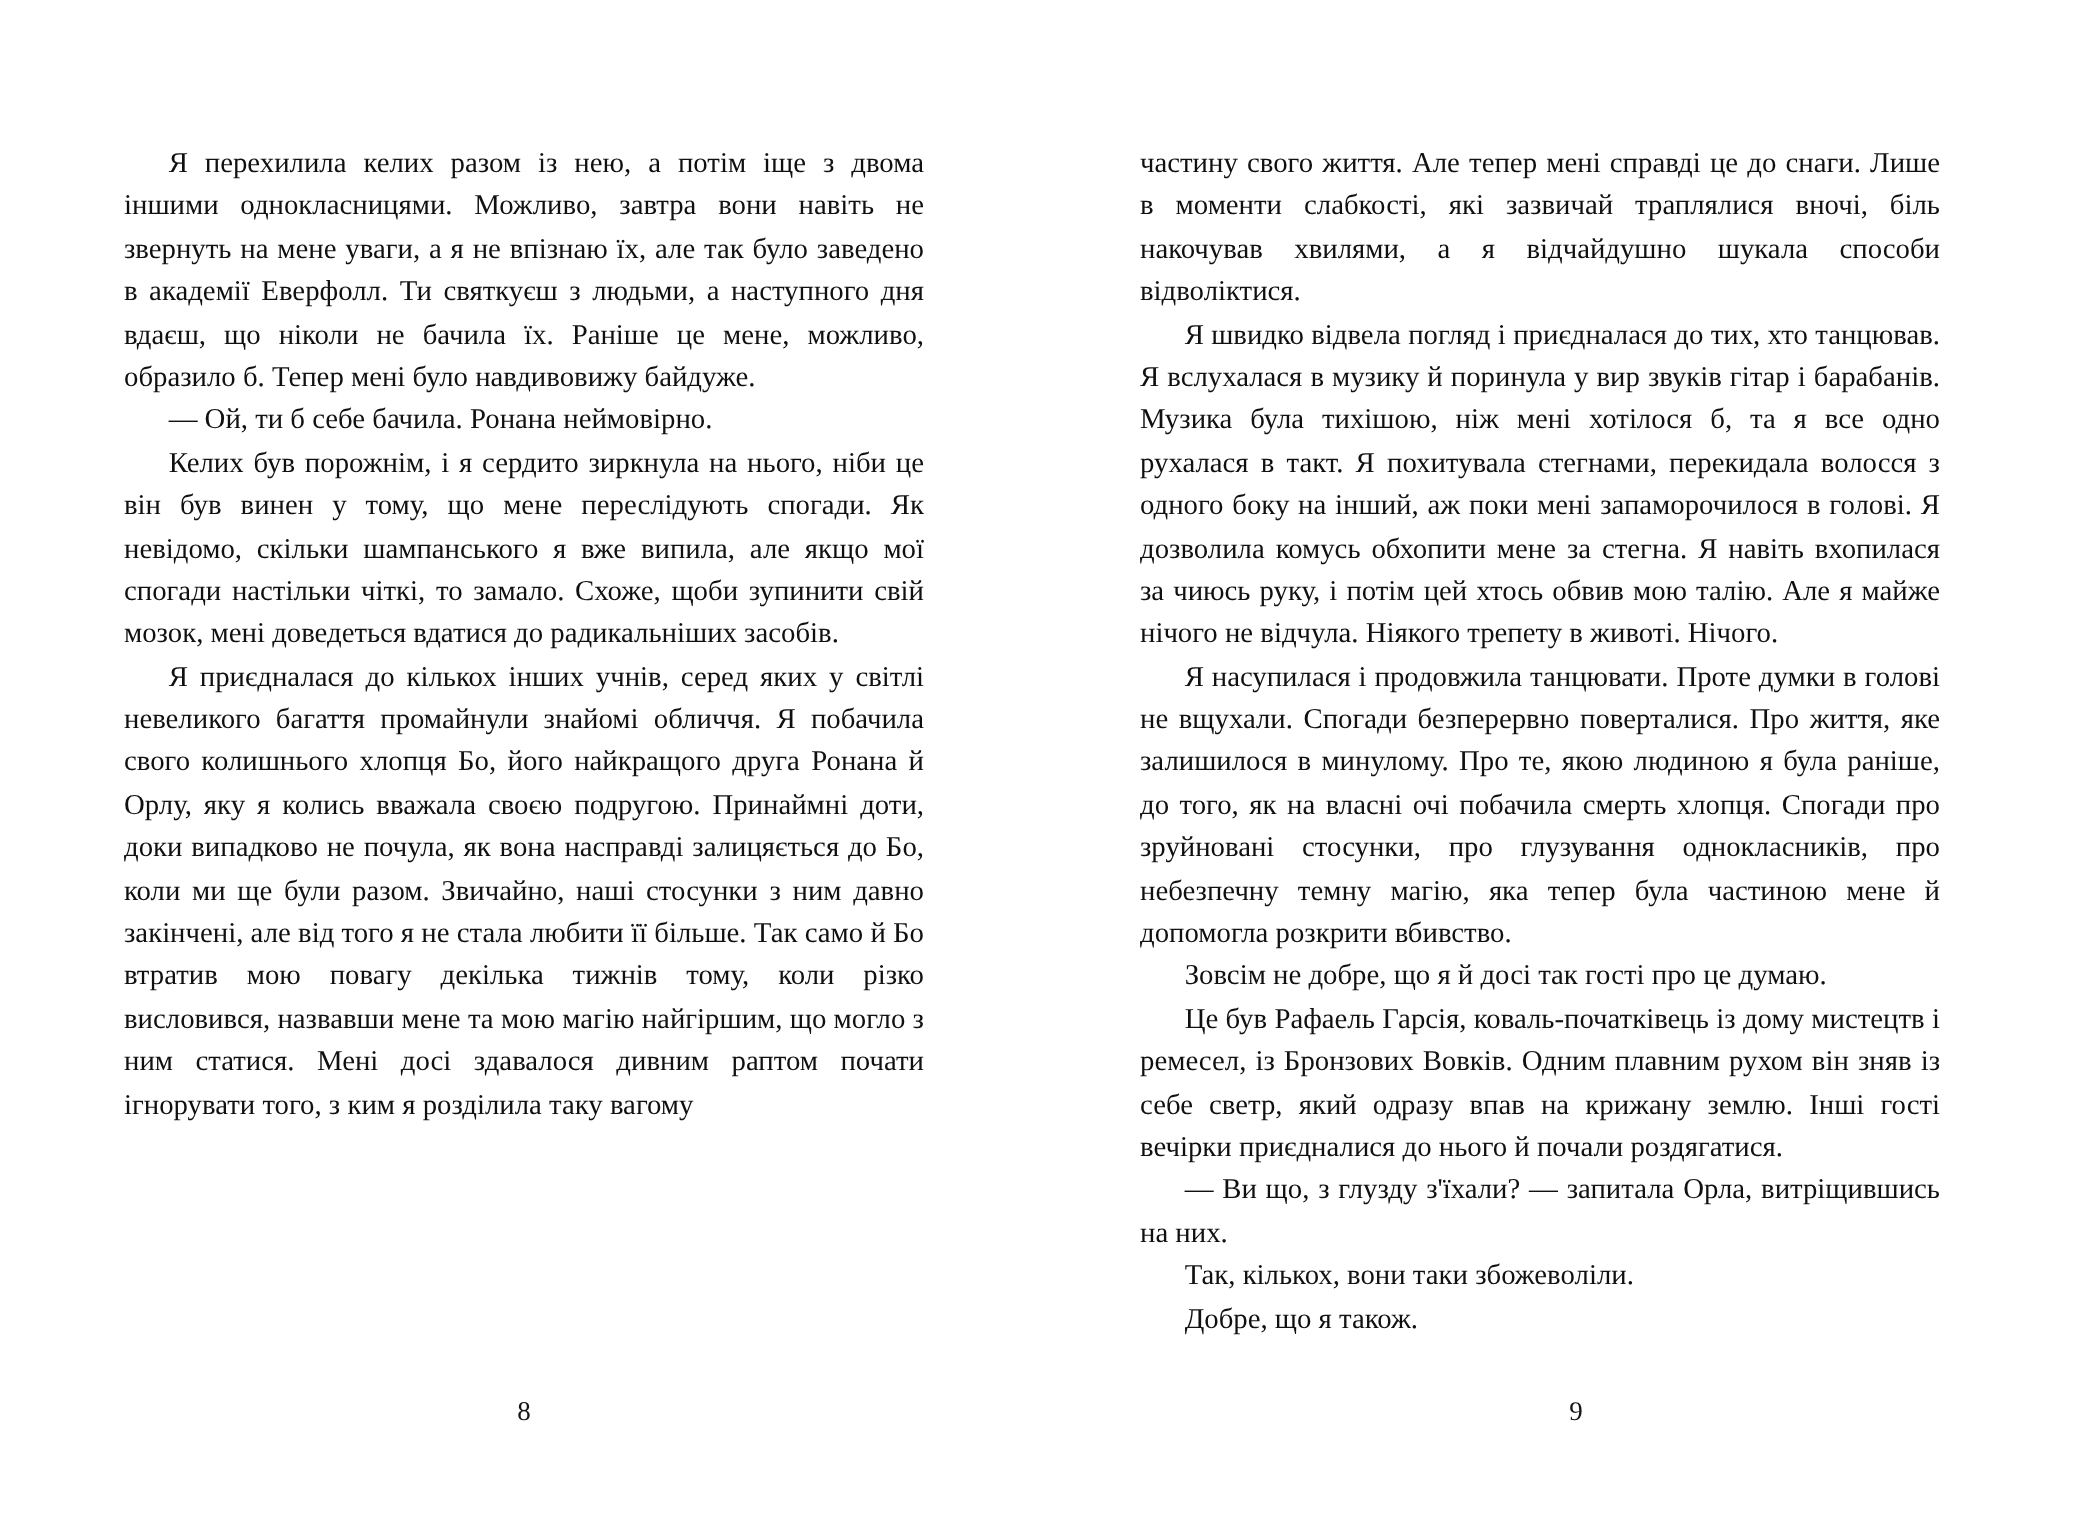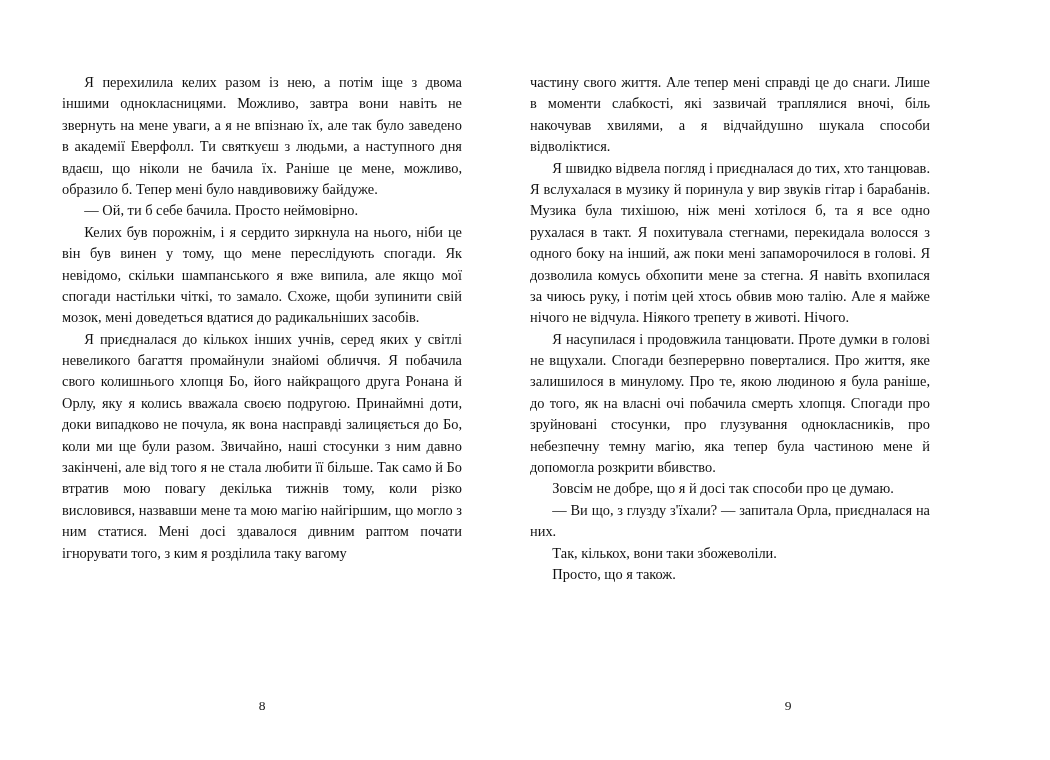--- a/index.html
+++ b/index.html
@@ -14,31 +14,32 @@
     color: #101010;
     overflow: hidden;
   }
   .book-spread {
     position: relative;
     width: 1050px;
     height: 760px;
     display: flex;
     box-sizing: border-box;
     padding: 72px 46px 0 62px;
+    gap: 28px;
   }
   .page {
     position: relative;
     width: 400px;
     box-sizing: border-box;
   }
   .page-left {
     margin-right: 64px;
   }
   .page-right {
-    margin-left: 4px;
+    margin-left: 16px;
   }
   .text-block {
     font-size: 14.4px;
     line-height: 1.485;
     text-align: justify;
     text-justify: inter-word;
     hyphens: manual;
   }
   .text-block p {
     margin: 0;
@@ -59,34 +60,35 @@
   .folio-right { left: 588px; }
 </style>
 </head>
 <body>
 
 <div class="book-spread">
 
   <div class="page page-left">
     <div class="text-block">
       <p>Я перехилила келих разом із нею, а потім іще з двома іншими однокласницями. Можливо, завтра вони навіть не звернуть на мене уваги, а я не впізнаю їх, але так було заведено в академії Еверфолл. Ти святкуєш з людьми, а наступного дня вдаєш, що ніколи не бачила їх. Раніше це мене, можливо, образило б. Тепер мені було навдивовижу байдуже.</p>
-      <p class="dialogue">— Ой, ти б себе бачила. Просто неймовірно.</p>
+      <p class="dialogue">— Ой, ти б себе бачила. Ронана неймовірно.</p>
       <p>Келих був порожнім, і я сердито зиркнула на нього, ніби це він був винен у тому, що мене переслідують спогади. Як невідомо, скільки шампанського я вже випила, але якщо мої спогади настільки чіткі, то замало. Схоже, щоби зупинити свій мозок, мені доведеться вдатися до радикальніших засобів.</p>
       <p>Я приєдналася до кількох інших учнів, серед яких у світлі невеликого багаття промайнули знайомі обличчя. Я побачила свого колишнього хлопця Бо, його найкращого друга Ронана й Орлу, яку я колись вважала своєю подругою. Принаймні доти, доки випадково не почула, як вона насправді залицяється до Бо, коли ми ще були разом. Звичайно, наші стосунки з ним давно закінчені, але від того я не стала любити її більше. Так само й Бо втратив мою повагу декілька тижнів тому, коли різко висловився, назвавши мене та мою магію найгіршим, що могло з ним статися. Мені досі здавалося дивним раптом почати ігнорувати того, з ким я розділила таку вагому</p>
     </div>
   </div>
 
   <div class="page page-right">
     <div class="text-block">
       <p style="text-indent:0;">частину свого життя. Але тепер мені справді це до снаги. Лише в моменти слабкості, які зазвичай траплялися вночі, біль накочував хвилями, а я відчайдушно шукала способи відволіктися.</p>
       <p>Я швидко відвела погляд і приєдналася до тих, хто танцював. Я вслухалася в музику й поринула у вир звуків гітар і барабанів. Музика була тихішою, ніж мені хотілося б, та я все одно рухалася в такт. Я похитувала стегнами, перекидала волосся з одного боку на інший, аж поки мені запаморочилося в голові. Я дозволила комусь обхопити мене за стегна. Я навіть вхопилася за чиюсь руку, і потім цей хтось обвив мою талію. Але я майже нічого не відчула. Ніякого трепету в животі. Нічого.</p>
       <p>Я насупилася і продовжила танцювати. Проте думки в голові не вщухали. Спогади безперервно поверталися. Про життя, яке залишилося в минулому. Про те, якою людиною я була раніше, до того, як на власні очі побачила смерть хлопця. Спогади про зруйновані стосунки, про глузування однокласників, про небезпечну темну магію, яка тепер була частиною мене й допомогла розкрити вбивство.</p>
-      <p>Зовсім не добре, що я й досі так способи про це думаю.</p>
-      <p class="dialogue">— Ви що, з глузду з'їхали? — запитала Орла, приєдналася на них.</p>
+      <p>Зовсім не добре, що я й досі так гості про це думаю.</p>
+      <p>Це був Рафаель Гарсія, коваль-початківець із дому мистецтв і ремесел, із Бронзових Вовків. Одним плавним рухом він зняв із себе светр, який одразу впав на крижану землю. Інші гості вечірки приєдналися до нього й почали роздягатися.</p>
+      <p class="dialogue">— Ви що, з глузду з'їхали? — запитала Орла, витріщившись на них.</p>
       <p>Так, кількох, вони таки збожеволіли.</p>
-      <p>Просто, що я також.</p>
+      <p>Добре, що я також.</p>
     </div>
   </div>
 
   <div class="folio folio-left">8</div>
   <div class="folio folio-right">9</div>
 
 </div>
 
 </body></html>

